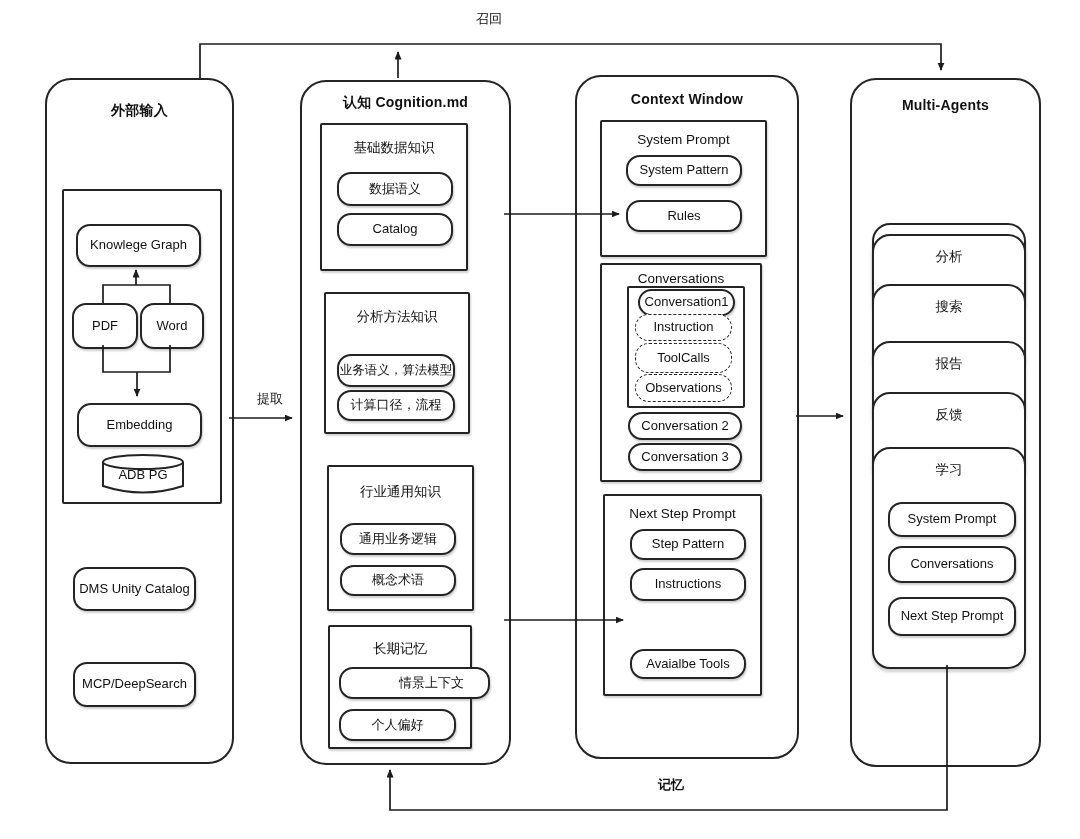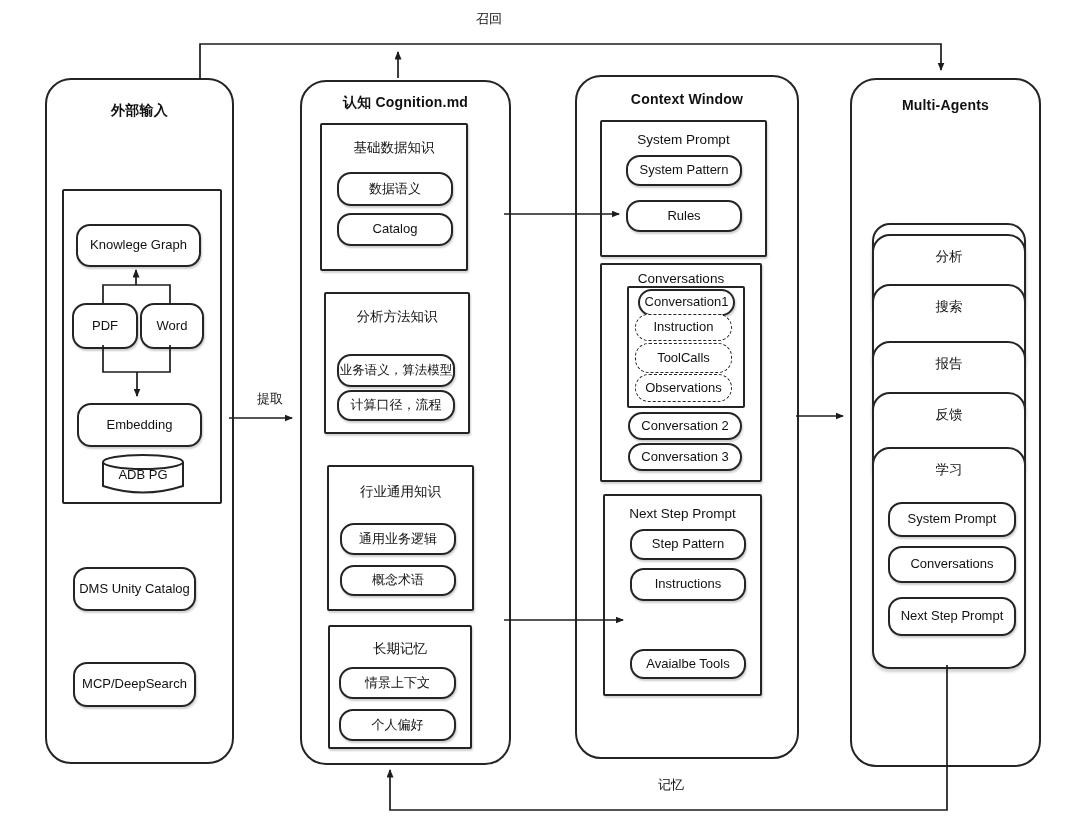--- a/index.html
+++ b/index.html
@@ -64,21 +64,21 @@
 
   <div class="section" style="left:327px;top:465px;width:143px;height:142px;">
     <div class="section-title" style="top:16px;">行业通用知识</div>
   </div>
   <div class="node" style="left:340px;top:523px;width:112px;height:28px;">通用业务逻辑</div>
   <div class="node" style="left:340px;top:565px;width:112px;height:27px;">概念术语</div>
 
   <div class="section" style="left:328px;top:625px;width:140px;height:120px;">
     <div class="section-title" style="top:13px;">长期记忆</div>
   </div>
-  <div class="node" style="left:339px;top:667px;width:113px;height:28px;">情景上下文</div>
+  <div class="node" style="left:339px;top:667px;width:113px;height:28px;padding-left:34px;">情景上下文</div>
   <div class="node" style="left:339px;top:709px;width:113px;height:28px;">个人偏好</div>
 
   <div class="column" style="left:575px;top:75px;width:220px;height:680px;">
     <div class="col-title" style="top:14px;">Context Window</div>
   </div>
   <div class="section" style="left:600px;top:120px;width:163px;height:133px;">
     <div class="section-title" style="top:10px;">System Prompt</div>
   </div>
   <div class="node" style="left:626px;top:155px;width:112px;height:27px;">System Pattern</div>
   <div class="node" style="left:626px;top:200px;width:112px;height:28px;">Rules</div>
@@ -121,21 +121,21 @@
   </div>
   <div class="agent-card" style="left:872px;top:447px;width:150px;height:218px;">
     <div class="agent-label">学习</div>
   </div>
   <div class="node" style="left:888px;top:502px;width:124px;height:31px;">System Prompt</div>
   <div class="node" style="left:888px;top:546px;width:124px;height:33px;">Conversations</div>
   <div class="node" style="left:888px;top:597px;width:124px;height:35px;">Next Step Prompt</div>
 
   <div class="edge-label" style="left:462px;top:10px;width:54px;">召回</div>
   <div class="edge-label" style="left:244px;top:390px;width:52px;">提取</div>
-  <div class="edge-label" style="left:645px;top:776px;width:52px;">记忆</div>
+  <div class="edge-label" style="left:645px;top:776px;width:52px;font-weight:bold;">记忆</div>
 
   <svg id="wires" xmlns="http://www.w3.org/2000/svg">
     <defs>
       <marker id="ah" markerWidth="9" markerHeight="8" refX="7.5" refY="3.5" orient="auto" markerUnits="userSpaceOnUse">
         <polygon points="0,0 8.5,3.5 0,7" fill="#1c1c1c"></polygon>
       </marker>
     </defs>
     <g stroke="#1c1c1c" stroke-width="1.7" fill="none">
 
       <path d="M200,79 L200,44 L941,44 L941,70" marker-end="url(#ah)"></path>

